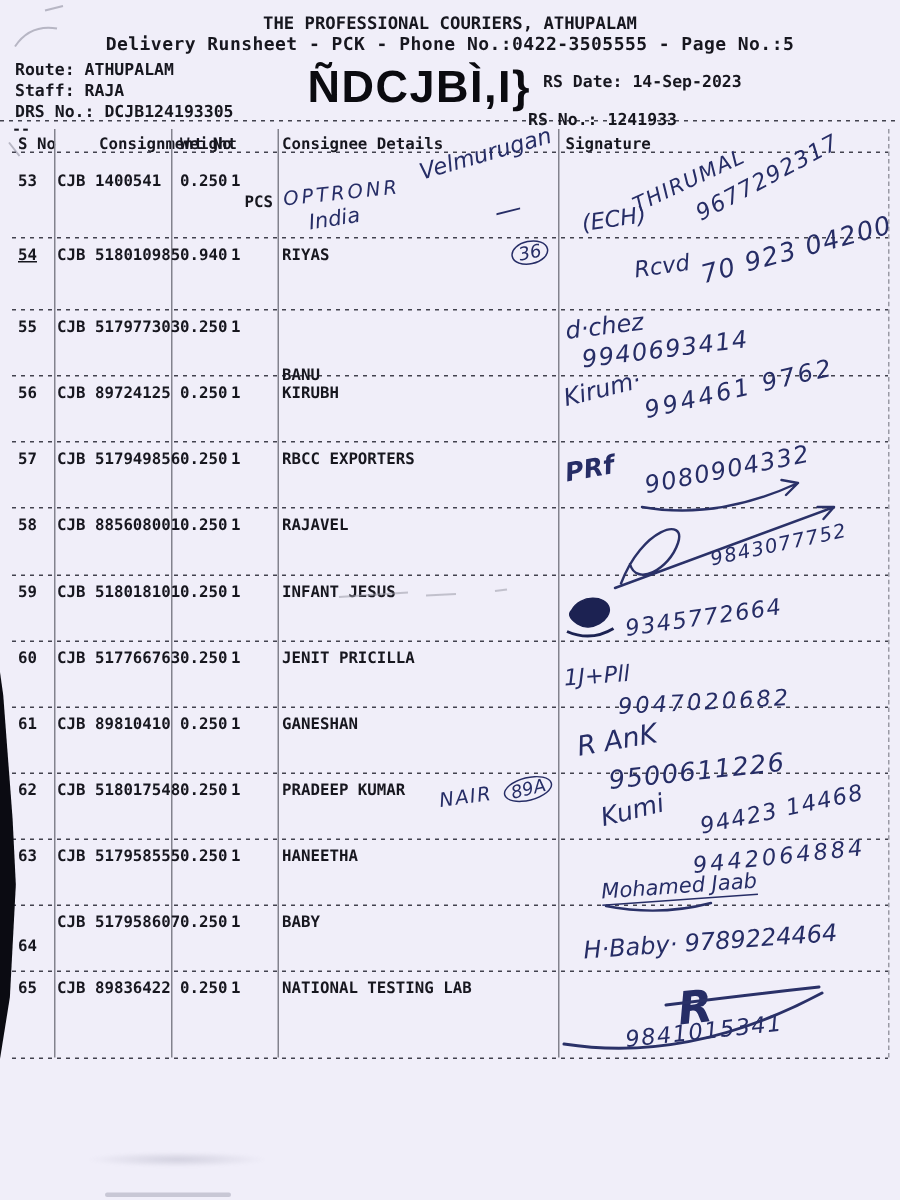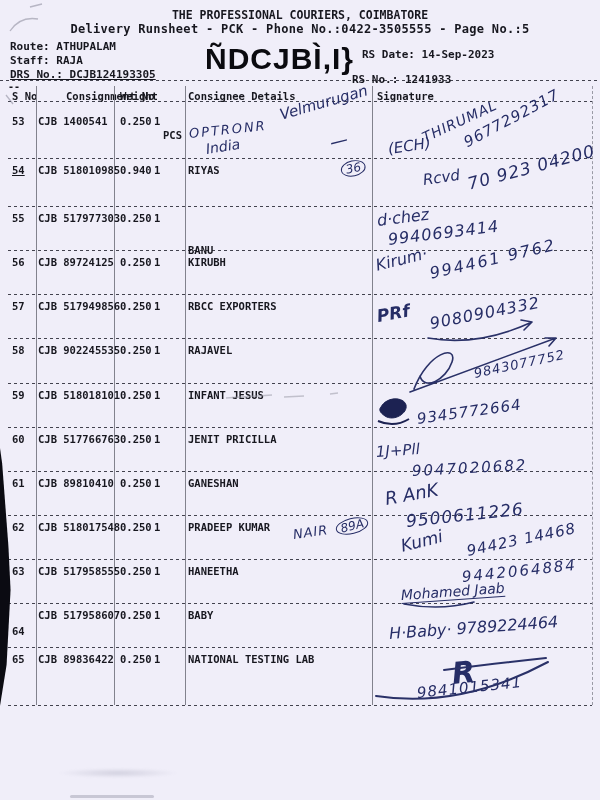--- a/index.html
+++ b/index.html
@@ -29,25 +29,25 @@
   .smudge{left:58px;top:768px;width:120px;height:10px;border-radius:50%;
           background:radial-gradient(closest-side,#9b9bb0,transparent);opacity:.35;filter:blur(1px);}
   .smudge2{left:70px;top:795px;width:84px;height:3px;background:#8d8da0;opacity:.4;border-radius:2px;}
   svg.ink{position:absolute;left:0;top:0;z-index:5;pointer-events:none;}
 </style>
 </head>
 <body>
 
 <div class="page">
 
-  <div class="abs print t-title">THE PROFESSIONAL COURIERS, COIMBATORE</div>
+  <div class="abs print t-title">THE PROFESSIONAL COURIERS, ATHUPALAM</div>
   <div class="abs print t-sub">Delivery Runsheet - PCK - Phone No.:0422-3505555 - Page No.:5</div>
   <div class="abs print meta" style="left:10px;top:40px;">Route: ATHUPALAM</div>
   <div class="abs print meta" style="left:10px;top:54px;">Staff: RAJA</div>
-  <div class="abs print meta" style="left:10px;top:68px;text-decoration:underline;">DRS No.: DCJB124193305</div>
+  <div class="abs print meta" style="left:10px;top:68px;">DRS No.: DCJB124193305</div>
   <div class="abs print meta" style="left:362px;top:48px;">RS Date: 14-Sep-2023</div>
   <div class="abs print meta" style="left:352px;top:73px;z-index:3;">RS No.: 1241933</div>
   <div class="abs print" style="left:8px;top:81px;font-size:10px;">--</div>
 
   <div class="abs overlay-big" style="left:205px;top:42px;">ÑDCJBÌ,I}</div>
 
   <div class="hdot" style="left:0;top:80px;width:600px;"></div>
 
   <div class="abs" style="left:8px;top:90px;width:584px;height:13px;">
     <span class="cell print" style="left:4px;text-align:center;">S No</span>
@@ -111,21 +111,21 @@
       </div>
       <div class="row" style="top: 294px; height: 44px;">
         <span class="cell print c-sno" style="top: 6px;">57</span>
         <span class="cell print c-con" style="top: 6px;">CJB 517949856</span>
         <span class="cell print c-wt" style="top: 6px;">0.250</span>
         <span class="cell print c-pcs" style="top: 6px;">1</span>
         <span class="cell print c-name" style="top: 6px;">RBCC EXPORTERS</span>
       </div>
       <div class="row" style="top: 338px; height: 45px;">
         <span class="cell print c-sno" style="top: 6px;">58</span>
-        <span class="cell print c-con" style="top: 6px;">CJB 902245535</span>
+        <span class="cell print c-con" style="top: 6px;">CJB 885608001</span>
         <span class="cell print c-wt" style="top: 6px;">0.250</span>
         <span class="cell print c-pcs" style="top: 6px;">1</span>
         <span class="cell print c-name" style="top: 6px;">RAJAVEL</span>
       </div>
       <div class="row" style="top: 383px; height: 44px;">
         <span class="cell print c-sno" style="top: 6px;">59</span>
         <span class="cell print c-con" style="top: 6px;">CJB 518018101</span>
         <span class="cell print c-wt" style="top: 6px;">0.250</span>
         <span class="cell print c-pcs" style="top: 6px;">1</span>
         <span class="cell print c-name" style="top: 6px;">INFANT JESUS</span>

